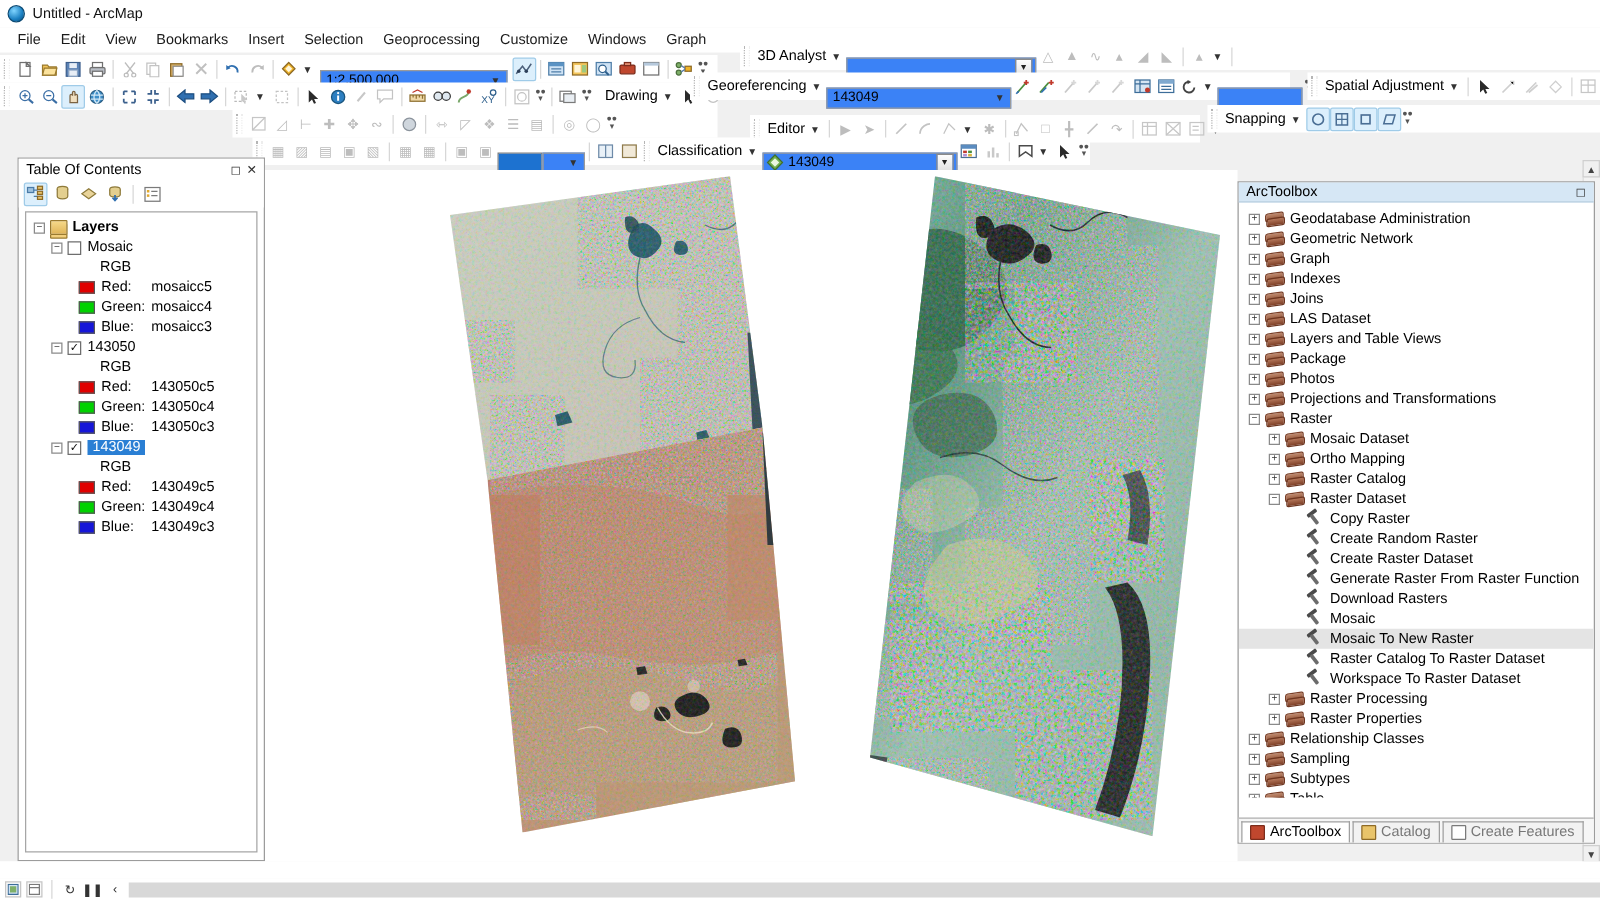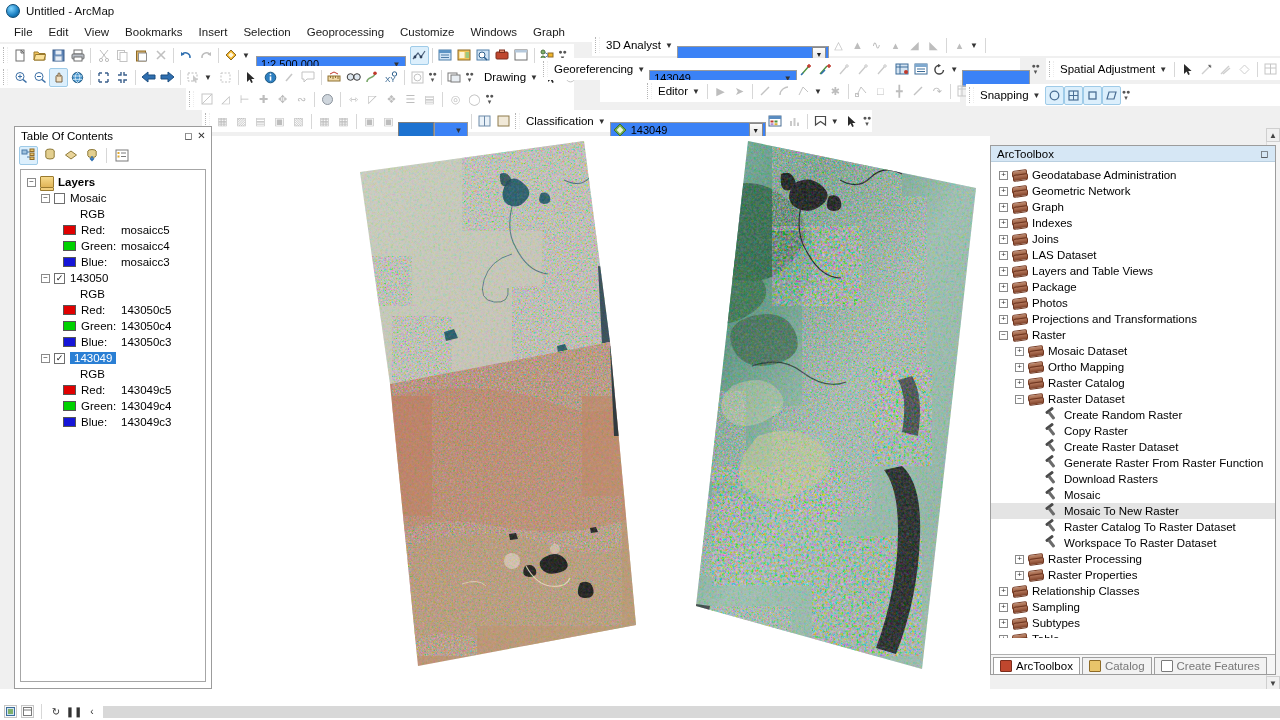--- a/index.html
+++ b/index.html
@@ -493,21 +493,21 @@
         </svg>
     </div>
     <div class="tb-btn dim">
       <svg width="13" height="13" viewBox="0 0 13 13">
           <circle cx="6.5" cy="6.5" r="4.4" fill="none" stroke="#c3c3c3"></circle>
           <circle cx="6.5" cy="6.5" r="1" fill="#c3c3c3"></circle>
         </svg>
     </div>
   </div>
 
-  <div class="toolbar" style="left:540px;top:58px;width:480px;">
+  <div class="toolbar" style="left:552px;top:58px;width:480px;">
     <div class="tb-grip"></div>
     <div class="tb-label">Georeferencing</div>
     <div class="caret">▼</div>
     <div class="combo" style="width:148px;">
       <div class="cval">143049</div>
       <div class="cbtn">▼</div>
     </div>
     <div class="tb-btn">
       <svg width="14" height="13" viewBox="0 0 14 13">
           <path d="M2 11 L9 3" stroke="#4b8f3d" stroke-width="1.4"></path>
@@ -600,21 +600,21 @@
     <div class="tb-sep"></div>
     <div class="tb-btn dim">
       <svg width="13" height="12" viewBox="0 0 13 12">
           <rect x="1" y="1" width="11" height="10" fill="none" stroke="#c6c6c6"></rect>
           <path d="M1 5h11M6.5 1v10" stroke="#c6c6c6"></path>
         </svg>
     </div>
 
   </div>
 
-  <div class="toolbar" style="left:600px;top:80px;width:360px;padding-left:44px;">
+  <div class="toolbar" style="left:600px;top:92px;width:360px;">
     <div class="tb-grip"></div>
     <div class="tb-label">Editor</div>
     <div class="caret">▼</div>
     <div class="tb-sep"></div>
     <div class="tb-btn dim">▶</div>
     <div class="tb-btn dim">➤</div>
     <div class="tb-sep"></div>
     <div class="tb-btn dim">
       <svg width="12" height="12" viewBox="0 0 12 12">
           <path d="M2 10 L10 2" stroke="#c3c3c3" stroke-width="1.4"></path>
@@ -1200,26 +1200,26 @@
           <span>Raster Catalog</span>
         </div>
         <div class="trow" style="padding-left: 24px;">
           <div class="exp">−</div>
           <div class="tbx-ico"></div>
           <span>Raster Dataset</span>
         </div>
         <div class="trow" style="padding-left: 40px;">
           <div class="exp" style="visibility: hidden;"></div>
           <div class="tool-ico"></div>
-          <span>Create Random Raster</span>
+          <span>Copy Raster</span>
         </div>
         <div class="trow" style="padding-left: 40px;">
           <div class="exp" style="visibility: hidden;"></div>
           <div class="tool-ico"></div>
-          <span>Copy Raster</span>
+          <span>Create Random Raster</span>
         </div>
         <div class="trow" style="padding-left: 40px;">
           <div class="exp" style="visibility: hidden;"></div>
           <div class="tool-ico"></div>
           <span>Create Raster Dataset</span>
         </div>
         <div class="trow" style="padding-left: 40px;">
           <div class="exp" style="visibility: hidden;"></div>
           <div class="tool-ico"></div>
           <span>Generate Raster From Raster Function</span>

